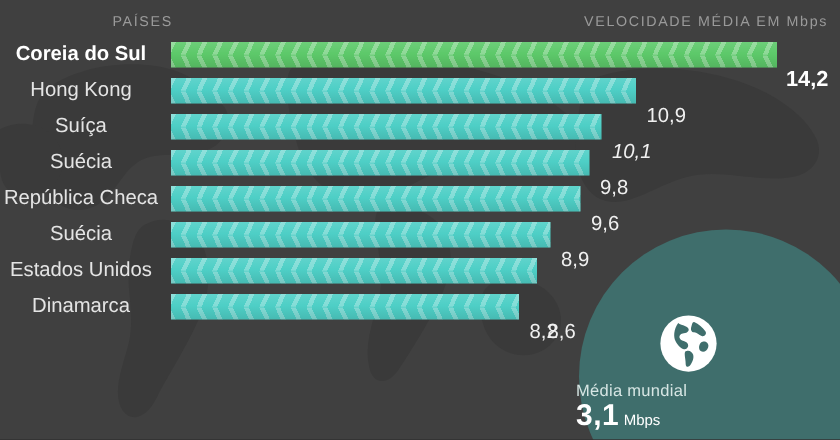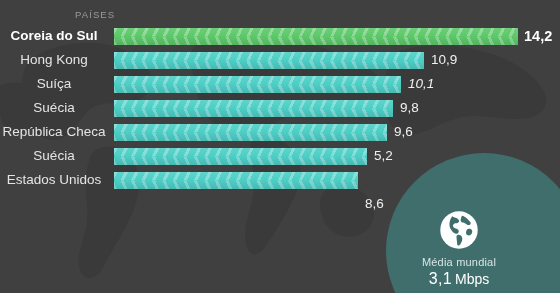--- a/index.html
+++ b/index.html
@@ -110,21 +110,21 @@
     position: absolute;
     inset: 0;
     background: linear-gradient(to bottom,
       rgba(255,255,255,0.10) 0%,
       rgba(255,255,255,0.0) 45%,
       rgba(0,0,0,0.10) 100%);
   }
 
   .row-value {
     position: absolute;
-    top: 0;
+    top: 17px;
     height: 18px;
     line-height: 18px;
     font-size: 13.5px;
     color: #f0f0f0;
     white-space: nowrap;
   }
   .row.is-top .row-value {
     font-weight: bold;
     font-size: 14.5px;
     color: #ffffff;
@@ -138,46 +138,46 @@
     right: -22px;
     bottom: -56px;
     border-radius: 50%;
     background: #3f6e6c;
   }
   .avg-inner {
     position: absolute;
     right: 26px;
     bottom: 4px;
     width: 150px;
-    text-align: center;
+    text-align: left;
   }
   .globe-icon {
     display: block;
     margin: 0 auto 5px auto;
     width: 40px;
     height: 40px;
   }
   .avg-label {
     font-size: 11px;
     color: #d7e6e4;
     letter-spacing: 0.2px;
     line-height: 14px;
   }
   .avg-value {
     margin-top: 1px;
     font-size: 11px;
     color: #ffffff;
     line-height: 17px;
   }
   .avg-value .num {
-    font-size: 16px;
-    font-weight: normal;
+    font-size: 20px;
+    font-weight: bold;
     letter-spacing: 0.3px;
   }
-  .avg-value .unit { font-size: 14px; }
+  .avg-value .unit { font-size: 10px; }
 
   
   .footer-credit {
     position: absolute;
     left: 12px;
     bottom: 1px;
     font-size: 7px;
     color: #343434;
     letter-spacing: 0.3px;
     white-space: nowrap;
@@ -209,20 +209,21 @@
         <path d="M440,168 C462,160 490,164 506,178 C520,190 522,210 512,222
                  C500,236 478,240 460,234 C442,228 430,212 432,194 C433,182 434,172 440,168 Z"></path>
         <path d="M330,188 C348,182 366,190 372,204 C378,218 370,232 356,236
                  C340,240 326,230 322,216 C318,202 320,192 330,188 Z"></path>
         <path d="M0,86 C16,78 34,84 40,98 C46,112 38,126 24,130 C10,134 0,126 0,112 Z"></path>
       </g>
     </svg>
   </div>
 
   <div class="hdr hdr-countries">PAÍSES</div>
+  <div class="hdr hdr-speed">VELOCIDADE MÉDIA EM Mbps</div>
 
   <div class="rows">
 
     <div class="row is-top">
       <div class="row-label">Coreia do Sul</div>
       <div class="bar-wrap" style="width:404px;">
         <div class="bar"></div>
       </div>
       <div class="row-value" style="left:524px;">14,2</div>
     </div>
@@ -259,31 +260,38 @@
         <div class="bar"></div>
       </div>
       <div class="row-value" style="left:394px;">9,6</div>
     </div>
 
     <div class="row">
       <div class="row-label">Suécia</div>
       <div class="bar-wrap" style="width:253px;">
         <div class="bar"></div>
       </div>
-      <div class="row-value" style="left:374px;">5,2</div>
+      <div class="row-value" style="left:374px;">8,9</div>
     </div>
 
     <div class="row">
       <div class="row-label">Estados Unidos</div>
       <div class="bar-wrap" style="width:244px;">
         <div class="bar"></div>
       </div>
       <div class="row-value" style="left:365px;margin-top:24px;">8,6</div>
     </div>
 
+    <div class="row">
+      <div class="row-label">Dinamarca</div>
+      <div class="bar-wrap" style="width:232px;">
+        <div class="bar"></div>
+      </div>
+      <div class="row-value" style="left:353px;">8,2</div>
+    </div>
 
   </div>
 
   <div class="avg-circle"></div>
   <div class="avg-inner">
     <svg class="globe-icon" viewBox="0 0 64 64" aria-hidden="true">
       <circle cx="32" cy="32" r="30" fill="#ffffff"></circle>
       <g fill="#3f6e6c">
         <path d="M21 10 C25 13 28 12 31 15 C34 18 31 21 27 21 C24 21 21 24 23 27
                  C25 30 29 29 31 32 C33 35 30 39 27 38 C23 37 20 33 18 29

